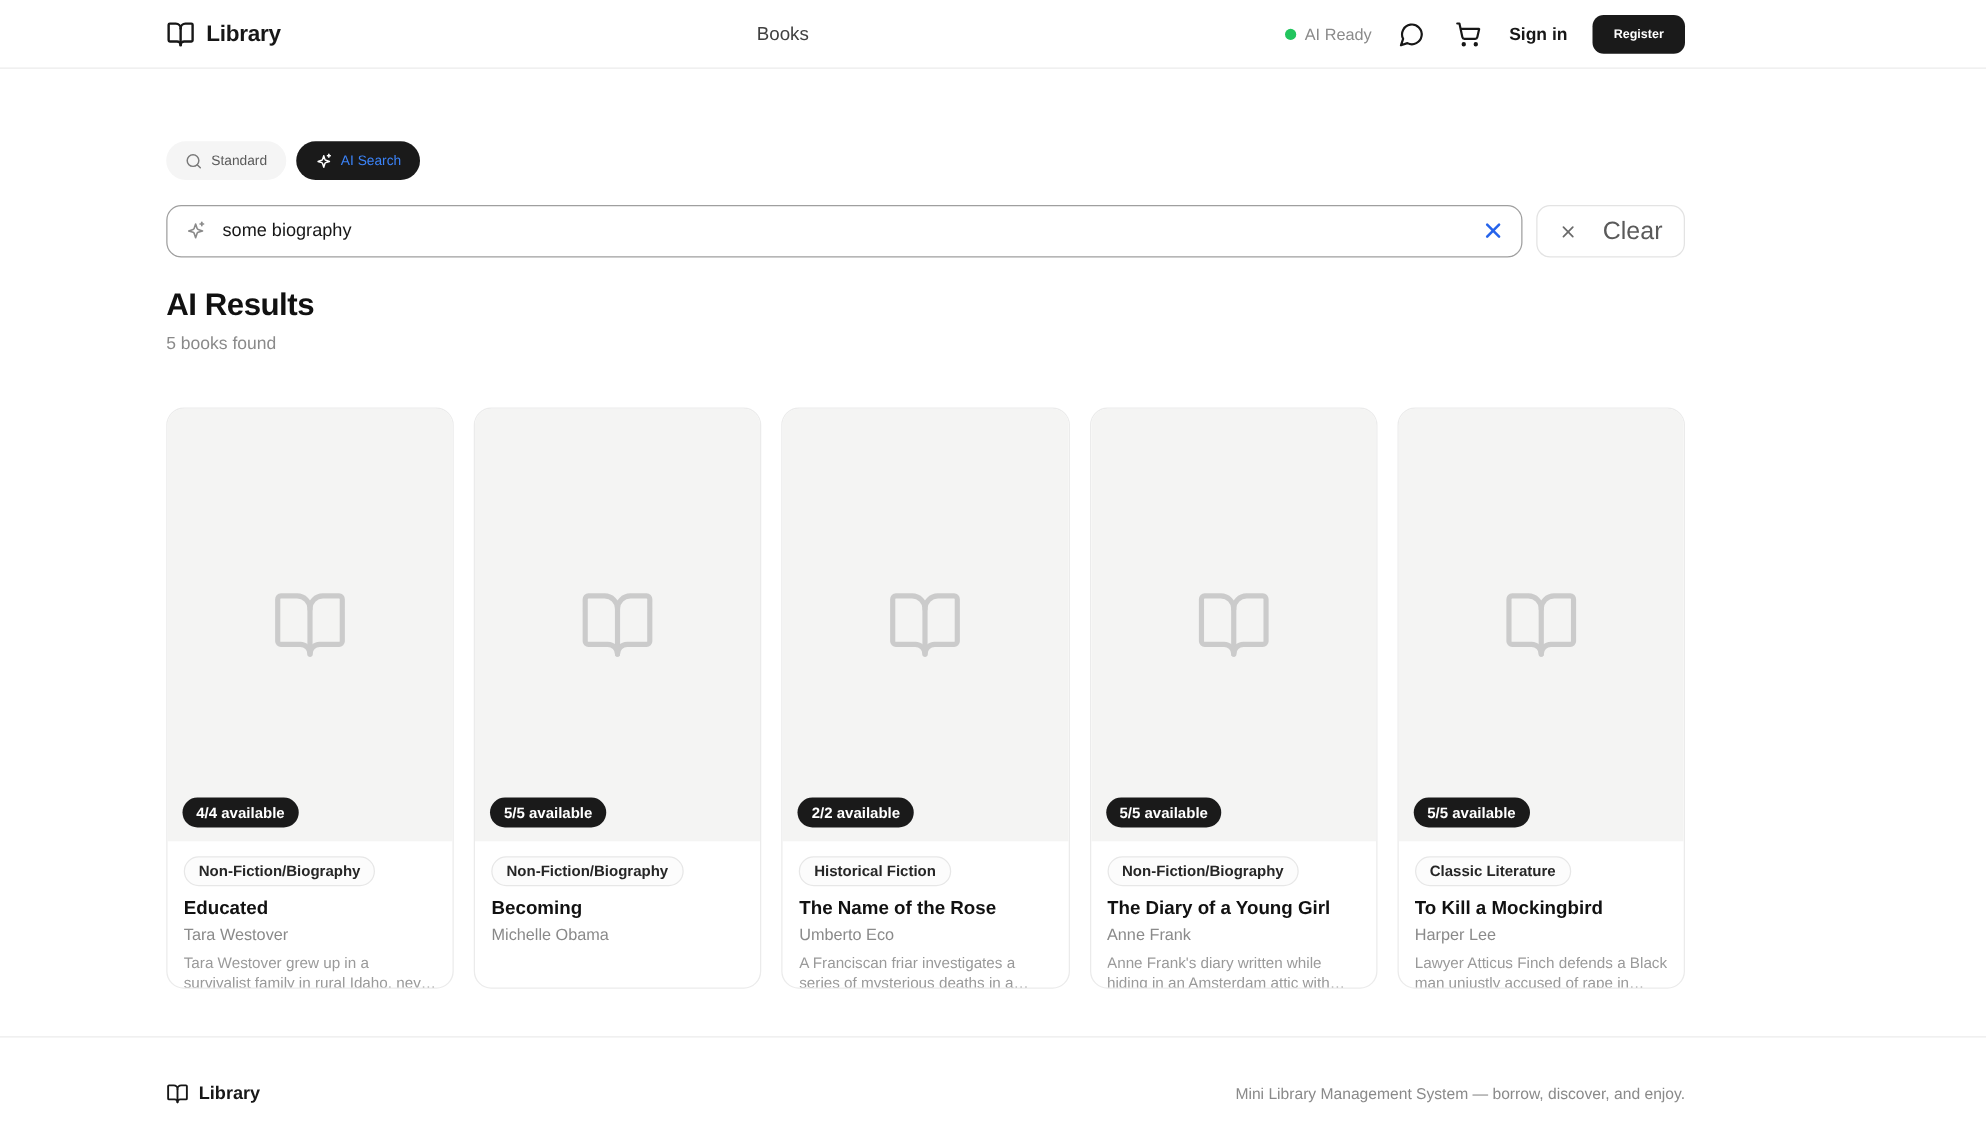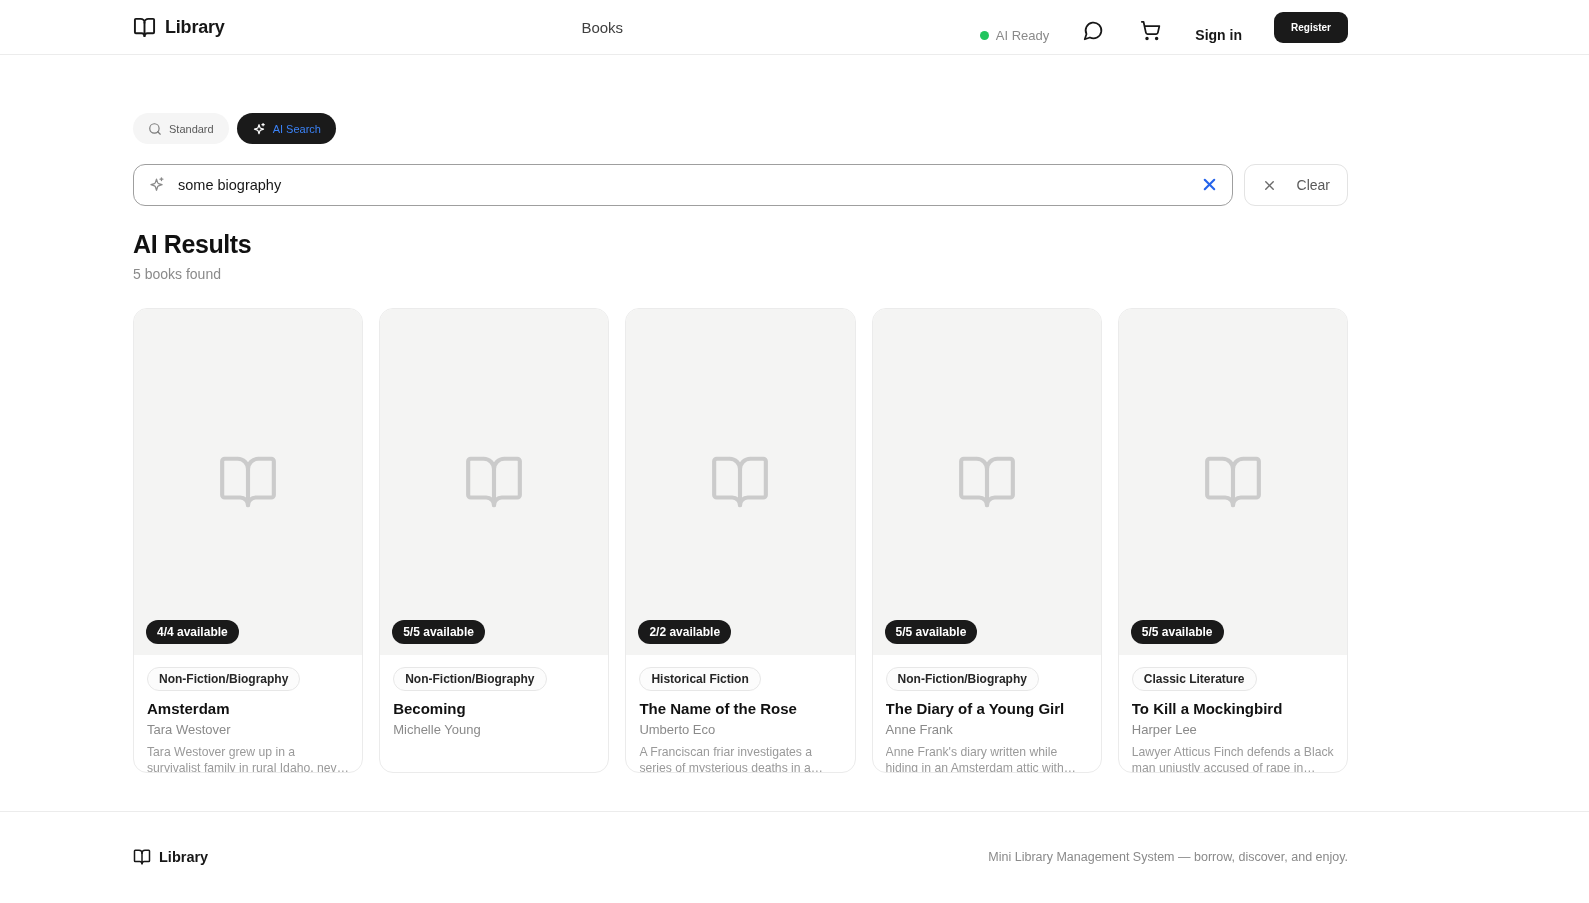--- a/index.html
+++ b/index.html
@@ -7,21 +7,21 @@
   body { font-family: "Liberation Sans", sans-serif; color: #171717; }
   .shell { margin-left: 133px; width: 1215px; }
 
   
   .header { height: 55px; border-bottom: 1px solid #ececec; }
   .header-inner { height: 54px; display: flex; align-items: center; justify-content: space-between; }
   .brand { display: flex; align-items: center; gap: 9px; cursor: pointer; }
   .brand svg { width: 23px; height: 23px; stroke: #171717; }
   .brand-name { font-size: 18px; font-weight: 700; letter-spacing: -0.2px; }
   .nav-link { font-size: 15px; color: #404040; cursor: pointer; }
-  .header-right { display: flex; align-items: flex-end; gap: 32px; }
+  .header-right { display: flex; align-items: center; gap: 20px; }
   .ai-status { display: flex; align-items: center; gap: 7px; }
   .ai-dot { width: 9px; height: 9px; border-radius: 50%; background: #22c55e; }
   .ai-status-label { font-size: 13px; color: #8a8a8a; }
   .icon-btn { background: none; border: none; cursor: pointer; display: flex; align-items: center; padding: 2px; }
   .icon-btn svg { width: 21px; height: 21px; stroke: #171717; fill: none; stroke-width: 2; stroke-linecap: round; stroke-linejoin: round; }
   .signin-link { font-size: 14px; font-weight: 600; color: #171717; cursor: pointer; }
   .register-btn { background: #1a1a1a; color: #fff; border: none; border-radius: 9px; font-family: inherit;
                   font-size: 10px; font-weight: 700; padding: 10px 17px; cursor: pointer; }
 
   
@@ -39,28 +39,28 @@
   .search-box { position: relative; width: 1124px; height: 42px; text-decoration: underline; }
   .search-input { width: 100%; height: 100%; border: 1px solid #9f9f9f; border-radius: 12px;
                   padding: 0 44px 0 44px; font-family: inherit; font-size: 14.5px; color: #171717; outline: none; }
   .search-sparkle { position: absolute; left: 15px; top: 12px; width: 17px; height: 17px; stroke: #8a8a8a; fill: none;
                     stroke-width: 1.8; stroke-linecap: round; stroke-linejoin: round; pointer-events: none; }
   .search-clear-x { position: absolute; right: 14px; top: 11px; width: 19px; height: 19px; cursor: pointer;
                     background: none; border: none; padding: 0; display: flex; }
   .search-clear-x svg { width: 19px; height: 19px; stroke: #2563eb; fill: none; stroke-width: 2.6; stroke-linecap: round; }
   .clear-btn { height: 42px; margin-top: 0; padding: 0 17px; display: inline-flex; align-items: center; gap: 20px;
                background: #fff; border: 1px solid #e3e3e3; border-radius: 11px; font-family: inherit;
-               font-size: 14px; color: #5a5a5a; cursor: pointer; text-align: center; }
+               font-size: 20px; color: #5a5a5a; cursor: pointer; text-align: center; }
   .clear-btn svg { width: 15px; height: 15px; stroke: #6a6a6a; fill: none; stroke-width: 2.2; stroke-linecap: round; }
 
   
   .results-heading { margin-top: 24px; font-size: 25px; font-weight: 800; letter-spacing: -0.4px; color: #111; }
   .results-count { margin-top: 7px; font-size: 14px; color: #8a8a8a; }
 
-  .book-grid { margin-top: 26px; display: grid; grid-template-columns: repeat(5, 1fr); gap: 16px; }
+  .book-grid { margin-top: 44px; display: grid; grid-template-columns: repeat(5, 1fr); gap: 16px; }
   .book-card { border: 1px solid #ebebeb; border-radius: 14px; overflow: hidden; background: #fff; height: 465px; cursor: pointer; }
   .book-cover { position: relative; height: 346px; background: #f4f4f3; display: flex; align-items: center; justify-content: center; }
   .book-cover svg { width: 62px; height: 62px; stroke: #cbcbcb; fill: none; stroke-width: 1.6; stroke-linecap: round; stroke-linejoin: round; }
   .avail-badge { position: absolute; left: 12px; bottom: 11px; background: #1a1a1a; color: #fff;
                  font-size: 12px; font-weight: 700; padding: 5px 11px; border-radius: 999px; }
   .book-info { padding: 12px 13px; }
   .cat-pill { display: inline-block; border: 1px solid #e7e7e7; background: #fcfcfc; border-radius: 999px;
               padding: 4px 11px; font-size: 12px; font-weight: 700; color: #262626; }
   .book-title { margin-top: 9px; font-size: 15px; font-weight: 700; color: #111; white-space: nowrap; overflow: hidden; }
   .book-author { margin-top: 5px; font-size: 13px; color: #8a8a8a; }
@@ -166,38 +166,38 @@
   <div class="book-card">
     <div class="book-cover">
       <svg viewBox="0 0 24 24">
         <path d="M12 7v14"></path>
         <path d="M3 18a1 1 0 0 1-1-1V4a1 1 0 0 1 1-1h5a4 4 0 0 1 4 4 4 4 0 0 1 4-4h5a1 1 0 0 1 1 1v13a1 1 0 0 1-1 1h-6a3 3 0 0 0-3 3 3 3 0 0 0-3-3z"></path>
       </svg>
       <span class="avail-badge">4/4 available</span>
     </div>
     <div class="book-info">
       <span class="cat-pill">Non-Fiction/Biography</span>
-      <div class="book-title">Amsterdam</div>
+      <div class="book-title">Educated</div>
       <div class="book-author">Tara Westover</div>
       <div class="book-desc">Tara Westover grew up in a survivalist family in rural Idaho, never attending…</div>
     </div>
   </div>
 
   <div class="book-card">
     <div class="book-cover">
       <svg viewBox="0 0 24 24">
         <path d="M12 7v14"></path>
         <path d="M3 18a1 1 0 0 1-1-1V4a1 1 0 0 1 1-1h5a4 4 0 0 1 4 4 4 4 0 0 1 4-4h5a1 1 0 0 1 1 1v13a1 1 0 0 1-1 1h-6a3 3 0 0 0-3 3 3 3 0 0 0-3-3z"></path>
       </svg>
       <span class="avail-badge">5/5 available</span>
     </div>
     <div class="book-info">
       <span class="cat-pill">Non-Fiction/Biography</span>
       <div class="book-title">Becoming</div>
-      <div class="book-author">Michelle Young</div>
+      <div class="book-author">Michelle Obama</div>
     </div>
   </div>
 
   <div class="book-card">
     <div class="book-cover">
       <svg viewBox="0 0 24 24">
         <path d="M12 7v14"></path>
         <path d="M3 18a1 1 0 0 1-1-1V4a1 1 0 0 1 1-1h5a4 4 0 0 1 4 4 4 4 0 0 1 4-4h5a1 1 0 0 1 1 1v13a1 1 0 0 1-1 1h-6a3 3 0 0 0-3 3 3 3 0 0 0-3-3z"></path>
       </svg>
       <span class="avail-badge">2/2 available</span>

